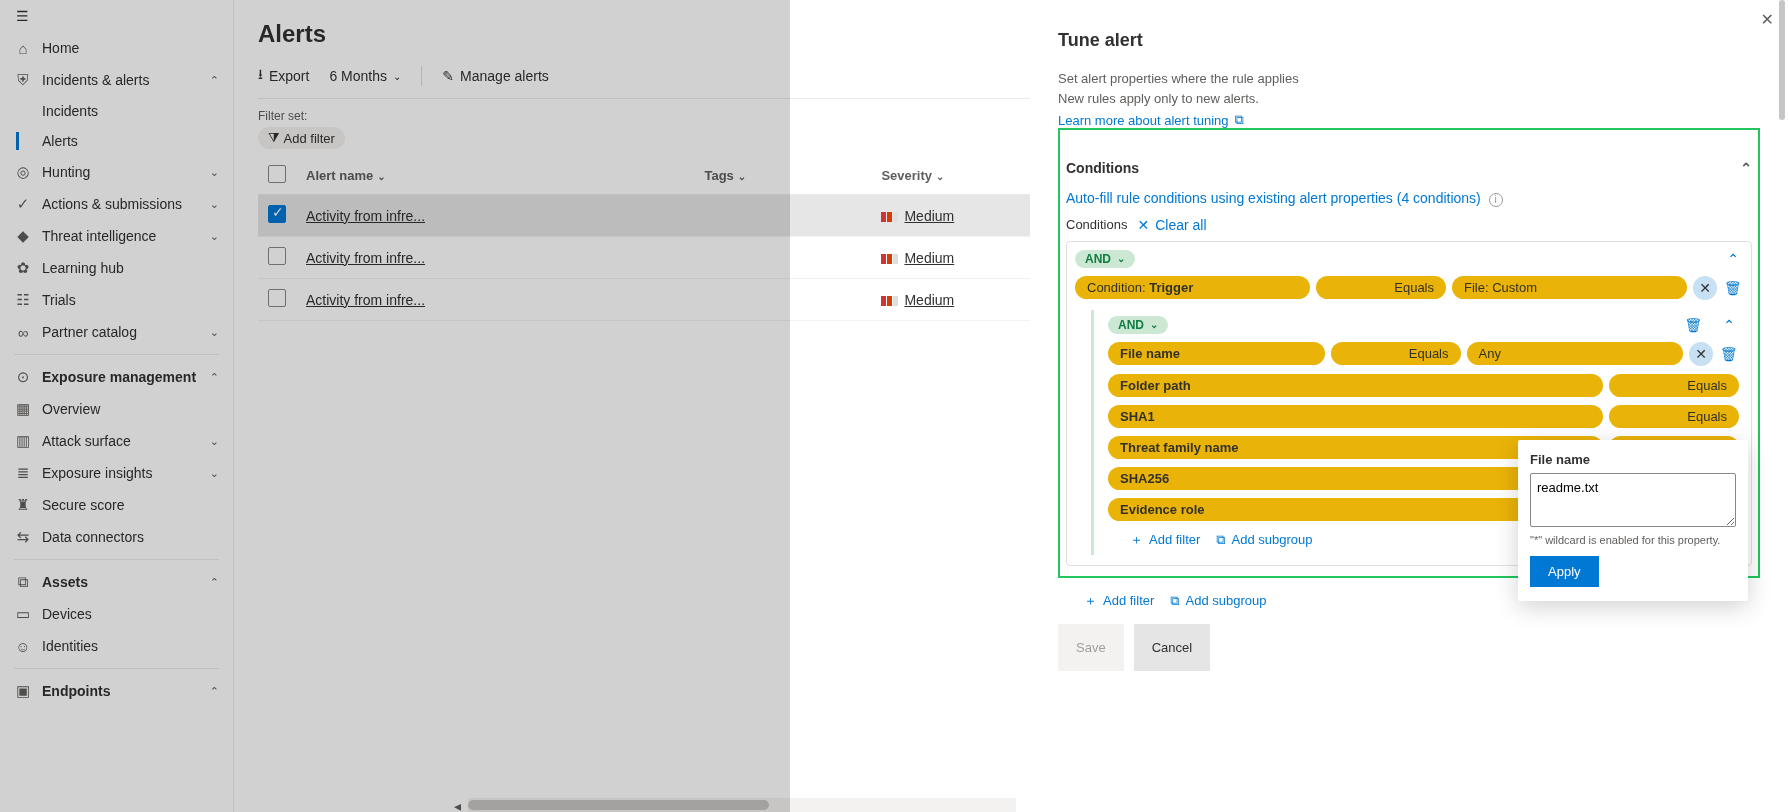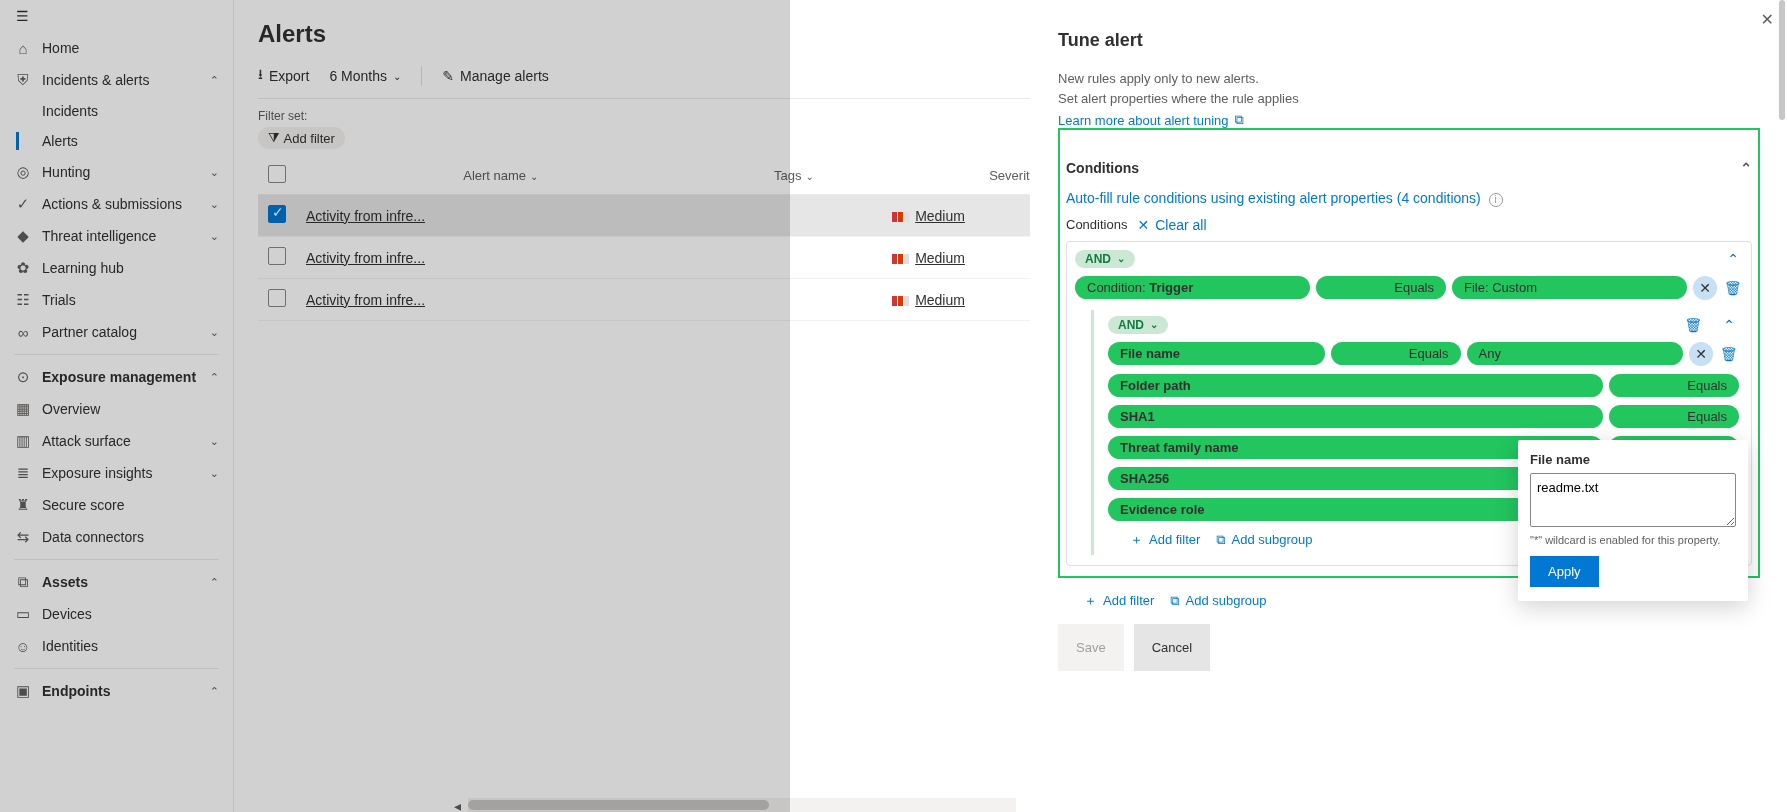--- a/index.html
+++ b/index.html
@@ -86,21 +86,21 @@
   .add-filter-chip {
     display: inline-flex; align-items: center; gap: 4px;
     background: #f3f2f1; border-radius: 12px;
     padding: 3px 10px; margin-top: 4px; font-size: 13px;
     cursor: pointer; color: #323130;
   }
   table.alerts {
     width: 100%; border-collapse: collapse; margin-top: 8px;
   }
   table.alerts th {
-    text-align: center; font-weight: 400; color: #605e5c;
+    text-align: left; font-weight: 700; color: #605e5c;
     padding: 8px 10px; font-size: 13px; border-bottom: 1px solid #edebe9;
   }
   table.alerts td {
     padding: 10px 10px; border-bottom: 1px solid #f3f2f1; font-size: 14px; text-decoration: underline;
   }
   table.alerts tr.selected { background: #e6e6e6; }
   .checkbox {
     width: 18px; height: 18px; border: 1px solid #8a8886;
     border-radius: 2px; display: inline-block; background: #fff;
   }
@@ -162,21 +162,21 @@
     display: inline-flex; align-items: center; gap: 6px;
   }
   .group-head { display:flex; align-items:center; gap:16px; }
   .group-head .spacer { flex:1; }
   .icon-btn { color:#0078d4; cursor:pointer; font-size:14px; padding:0 4px; }
   
   .cond-row {
     display:flex; gap:6px; align-items:center; margin-top:8px;
   }
   .pill {
-    background:#22c55e; border-radius:12px; padding:4px 12px;
+    background:#eab308; border-radius:12px; padding:4px 12px;
     font-size:13px; flex-shrink:0;
   }
   .pill.field { flex:1; min-width:140px; }
   .pill.eq { width:130px; text-align:right; }
   .pill.val { flex:1; min-width:120px; }
   .pill-close { background:#c7e0f4; border-radius:12px; width:24px;height:24px; display:flex;align-items:center;justify-content:center;cursor:pointer; }
   .trash { color:#0078d4; cursor:pointer; font-size:14px; width:20px; text-align:center; }
   
   .nested {
     margin: 10px 0 0 16px;
@@ -411,22 +411,22 @@
       <div class="hscroll-thumb"></div>
       <span style="position:absolute;left:-14px;top:0;color:#605e5c">◂</span>
     </div>
   </main>
 
   <aside class="panel">
     <div class="vscroll"></div>
     <span class="close-x">✕</span>
     <h2>Tune alert</h2>
     <div class="desc">
+      <div>Set alert properties where the rule applies</div>
       <div>New rules apply only to new alerts.</div>
-      <div>Set alert properties where the rule applies</div>
     </div>
     <a class="learn-link">
       <span>Learn more about alert tuning</span>
       <span>⧉</span>
     </a>
     
     <div class="red-box">
       <div class="section-head" style="border-top:none;margin-top:0">
         <span>Conditions</span>
         <span class="chev">⌃</span>

